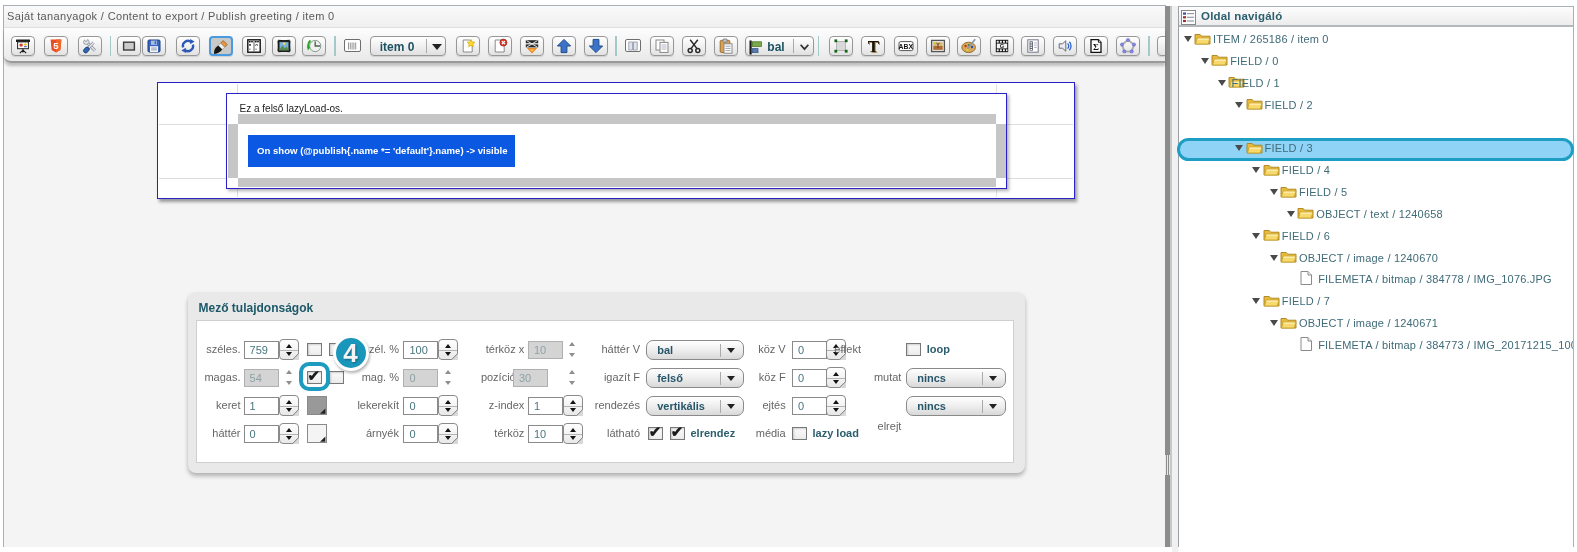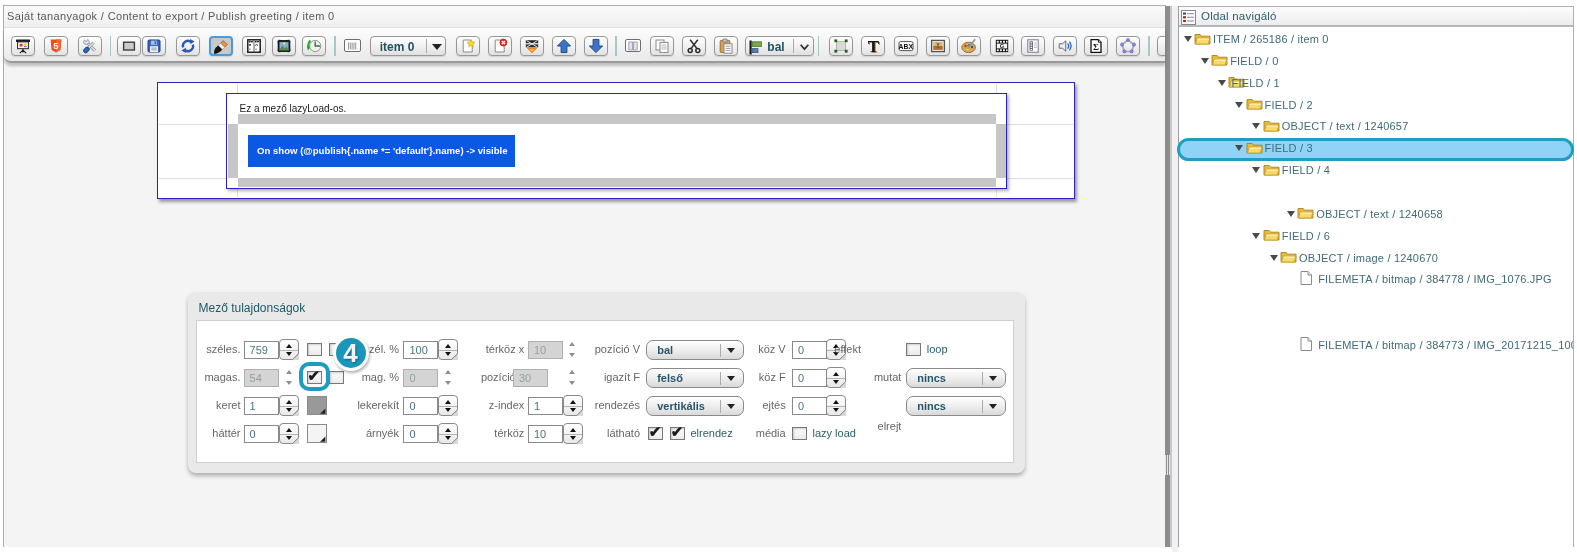--- a/index.html
+++ b/index.html
@@ -25,21 +25,21 @@
 .spin.dis{border:none;background:none}
 .spin.dis:after{display:none}
 .spin.dis .u{border-bottom-color:#8e8e8e;left:6.5px;top:3px;border-left-width:3.2px;border-right-width:3.2px;border-bottom-width:4.2px}
 .spin.dis .d{border-top-color:#8e8e8e;left:6.5px;bottom:3px;border-left-width:3.2px;border-right-width:3.2px;border-top-width:4.2px}
 .cb{position:absolute;width:15px;height:13px;border:1px solid #787878;background:linear-gradient(#fbfbfb,#ececec);box-shadow:inset 1px 1px 2px rgba(0,0,0,.18)}
 .ck{position:absolute;font-size:15px;font-weight:bold;color:#1b1b1b;top:-5px;left:0px}
 .pdd{position:absolute;height:20px;border:1px solid #8a8a8a;border-radius:7px;background:linear-gradient(#ffffff,#ececec 55%,#d9d9d9)}
 .pdd .t{position:absolute;left:10px;top:3px;font-size:11px;font-weight:bold;color:#27566b}
 .pdd .s{position:absolute;right:22px;top:3px;width:1px;height:13px;background:#aaa}
 .pdd .a{position:absolute;right:8px;top:7px;width:0;height:0;border-left:4.5px solid transparent;border-right:4.5px solid transparent;border-top:5.5px solid #222}
-.tlbl{font-weight:normal;color:#2c5e6d}
+.tlbl{font-weight:bold;color:#2c5e6d}
 .trow{position:absolute;height:22px;white-space:nowrap}
 .tri{position:absolute;top:7px;width:0;height:0;border-left:4.5px solid transparent;border-right:4.5px solid transparent;border-top:6.5px solid #4a4a4a}
 .ttx{position:absolute;top:4px;font-size:11px;color:#406b78;letter-spacing:0.2px}
 </style></head><body>
 
 <div class="abs" style="left:3px;top:5px;width:1163px;height:1px;background:#a9afb6"></div>
 <div class="abs" style="left:3px;top:5px;width:1px;height:542px;background:#a9afb6"></div>
 <div class="abs" style="left:4px;top:54px;width:1160.5px;height:493px;background:#f4f4f5"></div>
 <div class="abs" style="left:1164.5px;top:6px;width:5.5px;height:541px;background:#8c8c8c"></div>
 <div class="abs" style="left:1170px;top:6px;width:2px;height:541px;background:#c8c8c8"></div>
@@ -322,24 +322,24 @@
 <div class="abs" style="left:156.5px;top:82px;width:918px;height:117px;background:#fff;border:1.5px solid #2b21c8;box-shadow:2px 3px 3px rgba(80,80,80,.55)"></div>
 <div class="abs" style="left:236.5px;top:84px;width:1px;height:113px;background:#ddd"></div>
 <div class="abs" style="left:996px;top:84px;width:1px;height:113px;background:#e3e3e3"></div>
 <div class="abs" style="left:158.5px;top:123.5px;width:914px;height:1px;background:#ddd"></div>
 <div class="abs" style="left:158.5px;top:177.5px;width:914px;height:1px;background:#ddd"></div>
 <div class="abs" style="left:226px;top:92.5px;width:781px;height:96px;background:#fff;border:1.5px solid #2b21c8;box-shadow:2px 2px 3px rgba(100,100,100,.5)"></div>
 <div class="abs" style="left:238px;top:114px;width:758px;height:10px;background:#c6c6c6"></div>
 <div class="abs" style="left:228px;top:124px;width:9.5px;height:54px;background:#c6c6c6"></div>
 <div class="abs" style="left:996px;top:124px;width:9.5px;height:54px;background:#c6c6c6"></div>
 <div class="abs" style="left:238px;top:177.5px;width:758px;height:9.5px;background:#c6c6c6"></div>
-<div class="abs" style="left:239.5px;top:103px;font-size:10px;color:#222">Ez a mező lazyLoad-os.</div>
+<div class="abs" style="left:239.5px;top:103px;font-size:10px;color:#222">Ez a felső lazyLoad-os.</div>
 <div class="abs" style="left:248px;top:135px;width:267px;height:32px;background:#0b58e2;color:#fff;font-size:9.6px;font-weight:bold;line-height:32px;padding-left:9px;white-space:nowrap;overflow:hidden">On show (@publish{.name *= 'default'}.name) -&gt; visible</div>
 <div class="abs" style="left:187.5px;top:292.0px;width:837px;height:181px;background:#e9e9e9;border-radius:8px;box-shadow:0 3px 4px rgba(0,0,0,.28)"></div>
-<div class="abs" style="left:198.5px;top:301.0px;font-size:12px;font-weight:normal;color:#1d5968">Mező tulajdonságok</div>
+<div class="abs" style="left:198.5px;top:301.0px;font-size:12px;font-weight:bold;color:#1d5968">Mező tulajdonságok</div>
 <div class="abs" style="left:196.0px;top:320.0px;width:818px;height:142.5px;background:#fff;border:1px solid #cfcfcf"></div>
 <div class="lbl" style="left:130.5px;top:343.0px">széles.</div>
 <div class="inp" style="left:243.6px;top:340.5px">759</div>
 <div class="spin" style="left:279.1px;top:339.0px">
     <i class="u"></i>
     <i class="m"></i>
     <i class="d"></i>
   </div>
 <div class="lbl" style="left:130.5px;top:371.0px">magas.</div>
 <div class="inp dis" style="left:243.6px;top:368.5px">54</div>
@@ -419,21 +419,21 @@
     <i class="m"></i>
     <i class="d"></i>
   </div>
 <div class="lbl" style="left:414.3px;top:427.0px">térköz</div>
 <div class="inp" style="left:527.9px;top:424.5px">10</div>
 <div class="spin" style="left:562.8px;top:423.0px">
     <i class="u"></i>
     <i class="m"></i>
     <i class="d"></i>
   </div>
-<div class="lbl" style="left:530.0px;top:343.0px">pozíció V</div>
+<div class="lbl" style="left:530.0px;top:343.0px">háttér V</div>
 <div class="pdd" style="left:646.2px;top:339.5px;width:98px">
     <span class="t">bal</span>
     <span class="s"></span>
     <span class="a"></span>
   </div>
 <div class="lbl" style="left:530.0px;top:371.0px">igazít F</div>
 <div class="pdd" style="left:646.2px;top:367.5px;width:98px">
     <span class="t">felső</span>
     <span class="s"></span>
     <span class="a"></span>
@@ -536,46 +536,46 @@
     </div>
 <div class="trow" style="left:0;top:66.6px;width:394px">
       <i class="tri" style="left:56.6px"></i>
       <svg width="17" height="13" viewBox="0 0 17 13" class="abs" style="left:67.1px;top:2.5px">
         <path d="M1 2.5 L6.2 2.5 L7.6 4.2 L16 4.2 L16 12 L1 12 Z" fill="#e8b93c" stroke="#a8841c" stroke-width="0.9"></path>
         <path d="M3 6.2 L16 6.2 L14.2 12 L1.6 12 Z" fill="#f7d96e" stroke="#c8a32c" stroke-width="0.9"></path>
         <path d="M3.6 7.1 L14.8 7.1" stroke="#fdf2c0" stroke-width="1.2"></path>
       </svg>
       <span class="ttx" style="left:86.1px">FIELD / 2</span>
     </div>
-<div class="trow" style="left:0;top:88.4px;width:394px">
-      <i class="tri" style="left:73.8px"></i>
-      <svg width="17" height="13" viewBox="0 0 17 13" class="abs" style="left:84.3px;top:2.5px">
-        <path d="M1 2.5 L6.2 2.5 L7.6 4.2 L16 4.2 L16 12 L1 12 Z" fill="#e8b93c" stroke="#a8841c" stroke-width="0.9"></path>
-        <path d="M3 6.2 L16 6.2 L14.2 12 L1.6 12 Z" fill="#f7d96e" stroke="#c8a32c" stroke-width="0.9"></path>
-        <path d="M3.6 7.1 L14.8 7.1" stroke="#fdf2c0" stroke-width="1.2"></path>
-      </svg>
-      <span class="ttx" style="left:103.3px">OBJECT / text / 1240657</span>
-    </div>
 <div class="trow" style="left:0;top:110.2px;width:394px">
       <i class="tri" style="left:56.6px"></i>
       <svg width="17" height="13" viewBox="0 0 17 13" class="abs" style="left:67.1px;top:2.5px">
         <path d="M1 2.5 L6.2 2.5 L7.6 4.2 L16 4.2 L16 12 L1 12 Z" fill="#e8b93c" stroke="#a8841c" stroke-width="0.9"></path>
         <path d="M3 6.2 L16 6.2 L14.2 12 L1.6 12 Z" fill="#f7d96e" stroke="#c8a32c" stroke-width="0.9"></path>
         <path d="M3.6 7.1 L14.8 7.1" stroke="#fdf2c0" stroke-width="1.2"></path>
       </svg>
       <span class="ttx" style="left:86.1px">FIELD / 3</span>
     </div>
 <div class="trow" style="left:0;top:132.1px;width:394px">
       <i class="tri" style="left:73.8px"></i>
       <svg width="17" height="13" viewBox="0 0 17 13" class="abs" style="left:84.3px;top:2.5px">
         <path d="M1 2.5 L6.2 2.5 L7.6 4.2 L16 4.2 L16 12 L1 12 Z" fill="#e8b93c" stroke="#a8841c" stroke-width="0.9"></path>
         <path d="M3 6.2 L16 6.2 L14.2 12 L1.6 12 Z" fill="#f7d96e" stroke="#c8a32c" stroke-width="0.9"></path>
         <path d="M3.6 7.1 L14.8 7.1" stroke="#fdf2c0" stroke-width="1.2"></path>
       </svg>
       <span class="ttx" style="left:103.3px">FIELD / 4</span>
+    </div>
+<div class="trow" style="left:0;top:154.0px;width:394px">
+      <i class="tri" style="left:91.0px"></i>
+      <svg width="17" height="13" viewBox="0 0 17 13" class="abs" style="left:101.5px;top:2.5px">
+        <path d="M1 2.5 L6.2 2.5 L7.6 4.2 L16 4.2 L16 12 L1 12 Z" fill="#e8b93c" stroke="#a8841c" stroke-width="0.9"></path>
+        <path d="M3 6.2 L16 6.2 L14.2 12 L1.6 12 Z" fill="#f7d96e" stroke="#c8a32c" stroke-width="0.9"></path>
+        <path d="M3.6 7.1 L14.8 7.1" stroke="#fdf2c0" stroke-width="1.2"></path>
+      </svg>
+      <span class="ttx" style="left:120.5px">FIELD / 5</span>
     </div>
 <div class="trow" style="left:0;top:175.8px;width:394px">
       <i class="tri" style="left:108.2px"></i>
       <svg width="17" height="13" viewBox="0 0 17 13" class="abs" style="left:118.7px;top:2.5px">
         <path d="M1 2.5 L6.2 2.5 L7.6 4.2 L16 4.2 L16 12 L1 12 Z" fill="#e8b93c" stroke="#a8841c" stroke-width="0.9"></path>
         <path d="M3 6.2 L16 6.2 L14.2 12 L1.6 12 Z" fill="#f7d96e" stroke="#c8a32c" stroke-width="0.9"></path>
         <path d="M3.6 7.1 L14.8 7.1" stroke="#fdf2c0" stroke-width="1.2"></path>
       </svg>
       <span class="ttx" style="left:137.7px">OBJECT / text / 1240658</span>
     </div>
@@ -597,19 +597,37 @@
       </svg>
       <span class="ttx" style="left:120.5px">OBJECT / image / 1240670</span>
     </div>
 <div class="trow" style="left:0;top:241.4px;width:394px">
       <svg width="12" height="14" viewBox="0 0 12 14" class="abs" style="left:121.7px;top:2.0px">
         <path d="M1 0.5 H8 L11.5 4 V13.5 H1 Z" fill="#fff" stroke="#8a8a8a"></path>
         <path d="M8 0.5 V4 H11.5" fill="#eee" stroke="#8a8a8a"></path>
       </svg>
       <span class="ttx" style="left:139.7px">FILEMETA / bitmap / 384778 / IMG_1076.JPG</span>
     </div>
+<div class="trow" style="left:0;top:263.2px;width:394px">
+      <i class="tri" style="left:73.8px"></i>
+      <svg width="17" height="13" viewBox="0 0 17 13" class="abs" style="left:84.3px;top:2.5px">
+        <path d="M1 2.5 L6.2 2.5 L7.6 4.2 L16 4.2 L16 12 L1 12 Z" fill="#e8b93c" stroke="#a8841c" stroke-width="0.9"></path>
+        <path d="M3 6.2 L16 6.2 L14.2 12 L1.6 12 Z" fill="#f7d96e" stroke="#c8a32c" stroke-width="0.9"></path>
+        <path d="M3.6 7.1 L14.8 7.1" stroke="#fdf2c0" stroke-width="1.2"></path>
+      </svg>
+      <span class="ttx" style="left:103.3px">FIELD / 7</span>
+    </div>
+<div class="trow" style="left:0;top:285.1px;width:394px">
+      <i class="tri" style="left:91.0px"></i>
+      <svg width="17" height="13" viewBox="0 0 17 13" class="abs" style="left:101.5px;top:2.5px">
+        <path d="M1 2.5 L6.2 2.5 L7.6 4.2 L16 4.2 L16 12 L1 12 Z" fill="#e8b93c" stroke="#a8841c" stroke-width="0.9"></path>
+        <path d="M3 6.2 L16 6.2 L14.2 12 L1.6 12 Z" fill="#f7d96e" stroke="#c8a32c" stroke-width="0.9"></path>
+        <path d="M3.6 7.1 L14.8 7.1" stroke="#fdf2c0" stroke-width="1.2"></path>
+      </svg>
+      <span class="ttx" style="left:120.5px">OBJECT / image / 1240671</span>
+    </div>
 <div class="trow" style="left:0;top:306.9px;width:394px">
       <svg width="12" height="14" viewBox="0 0 12 14" class="abs" style="left:121.7px;top:2.0px">
         <path d="M1 0.5 H8 L11.5 4 V13.5 H1 Z" fill="#fff" stroke="#8a8a8a"></path>
         <path d="M8 0.5 V4 H11.5" fill="#eee" stroke="#8a8a8a"></path>
       </svg>
       <span class="ttx" style="left:139.7px">FILEMETA / bitmap / 384773 / IMG_20171215_1009329</span>
     </div>
 </div>
 </body></html>

